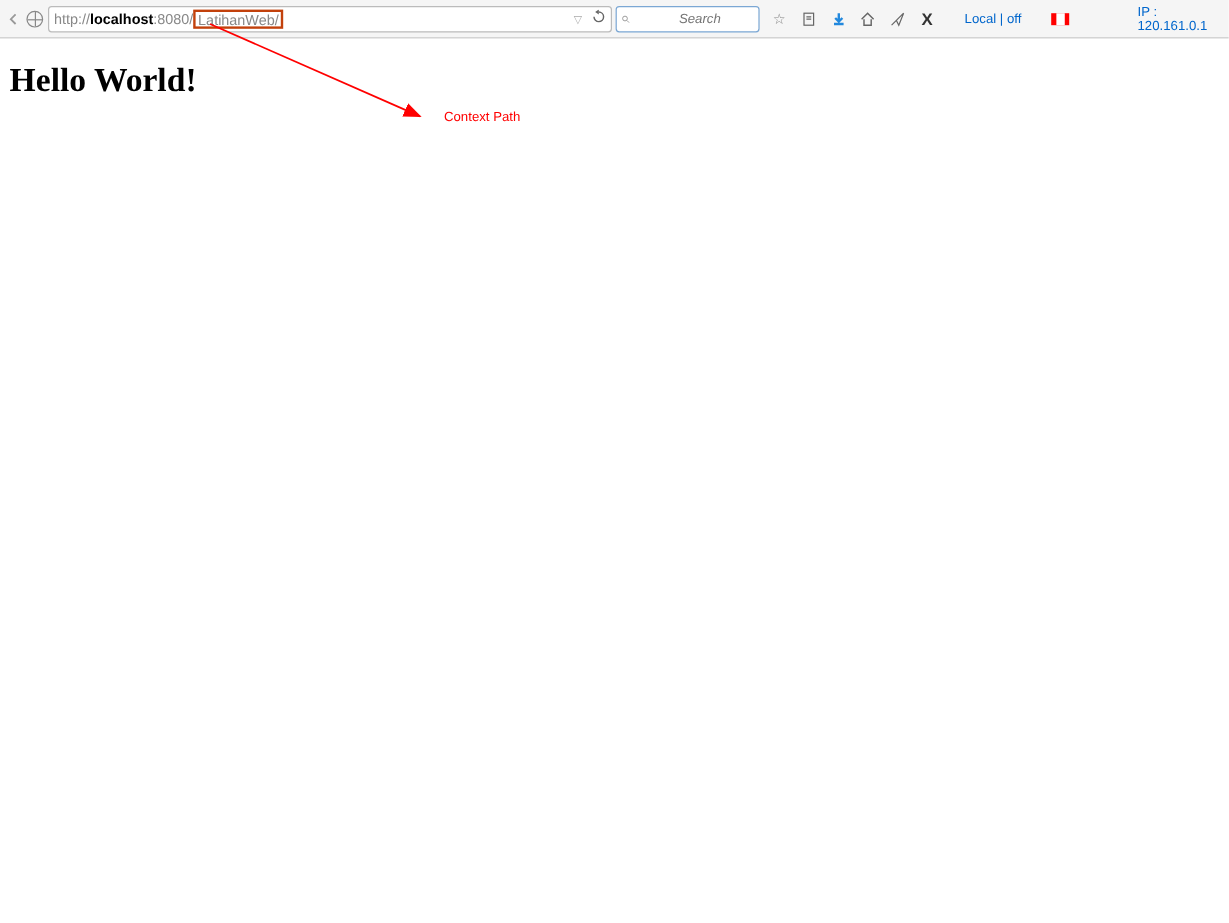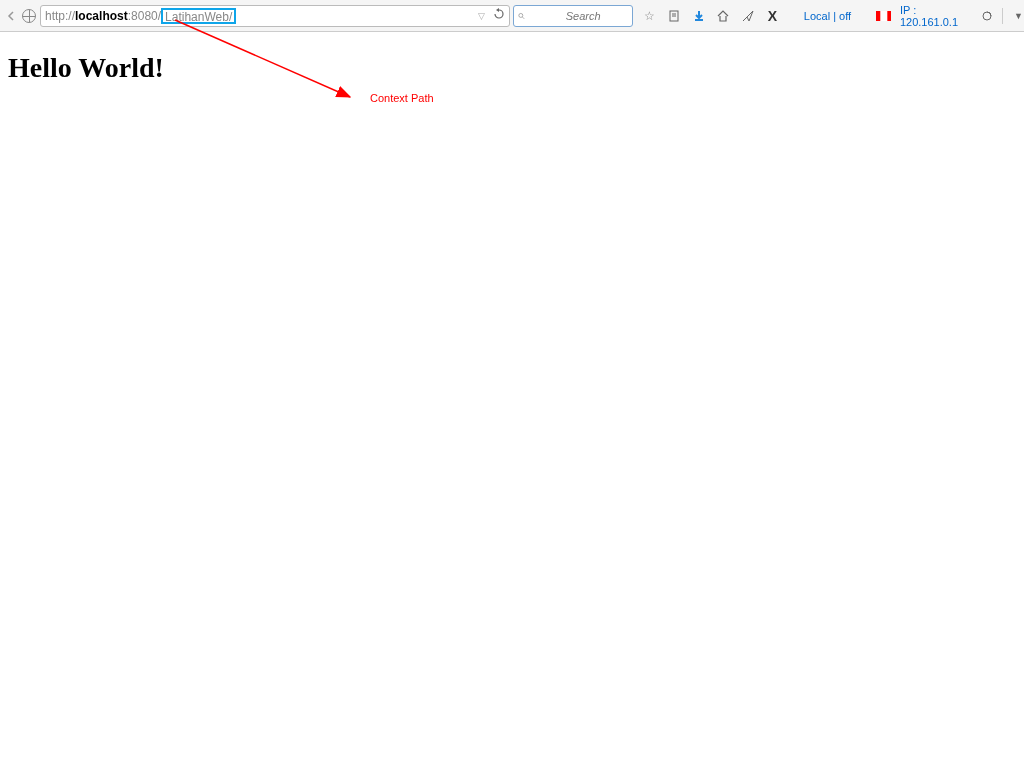--- a/index.html
+++ b/index.html
@@ -59,21 +59,21 @@
     }
     .url-host {
       color: #000;
       font-weight: bold;
     }
     .url-pre, .url-port {
       color: #888;
     }
     .url-path {
       color: #888;
-      border: 2px solid #0ea5e9;
+      border: 2px solid #c2410c;
       padding: 0 2px;
       height: 16px;
       line-height: 14px;
       display: inline-block;
     }
     .url-end-icons {
       display: flex;
       align-items: center;
       gap: 2px;
     }
@@ -124,20 +124,21 @@
       left: 50%;
       top: 50%;
       width: 50%;
       height: 100%;
       background: #fff;
       transform: translate(-50%, -50%);
     }
     .ip-text {
       color: #0066cc;
       font-size: 11px;
+      margin-left: 48px;
     }
     .content {
       padding: 20px 8px;
       position: relative;
     }
     .heading {
       font-family: "Times New Roman", serif;
       font-size: 28px;
       font-weight: bold;
       color: #000;

